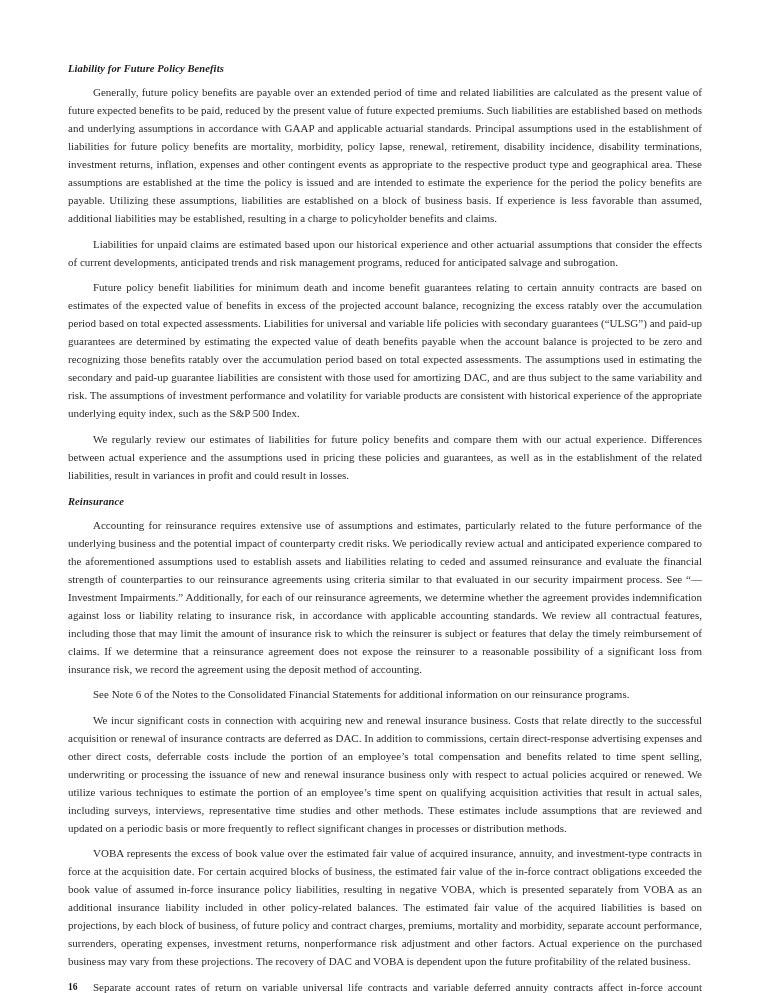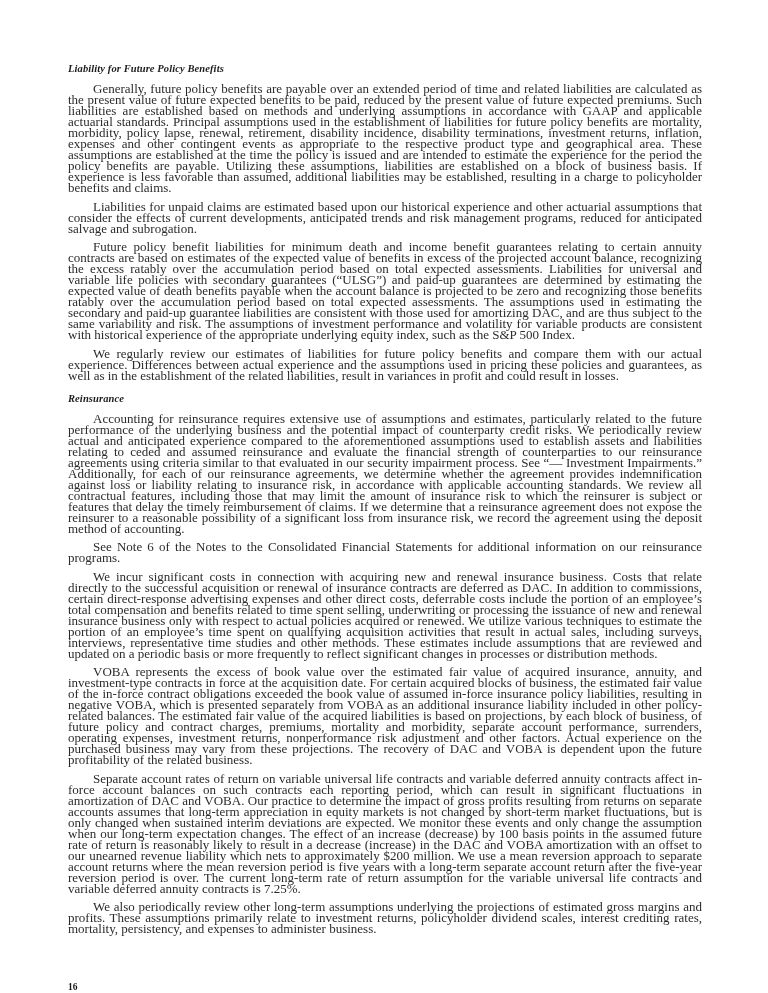--- a/index.html
+++ b/index.html
@@ -27,22 +27,22 @@
     font-weight: bold;
     font-style: italic;
     color: #1c1c1c;
     margin: 12px 0 8px 0;
     letter-spacing: 0.1px;
   }
   .section:first-child .section-heading {
     margin-top: 0;
   }
   .body-paragraph {
-    font-size: 13px;
-    line-height: 11px;
+    font-size: 11px;
+    line-height: 18px;
     color: #2b2b2b;
     text-align: justify;
     text-indent: 25px;
     margin: 0 0 7.5px 0;
   }
   .footer {
     position: absolute;
     left: 68px;
     width: 634px;
     top: 960px;

